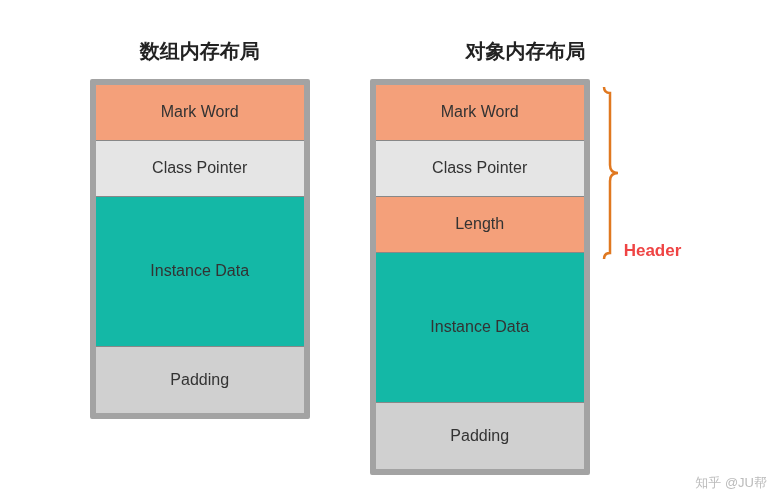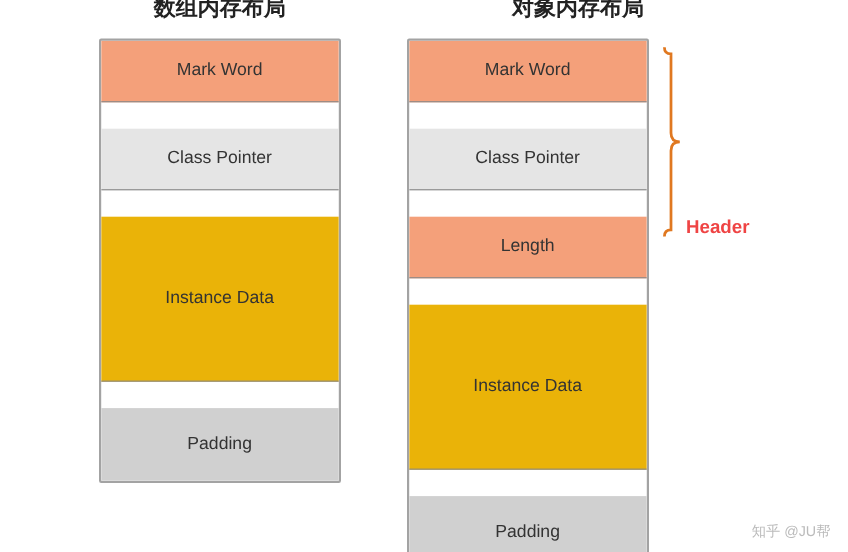--- a/index.html
+++ b/index.html
@@ -35,24 +35,23 @@
       font-size: 20px;
       font-weight: bold;
       margin-bottom: 14px;
       color: #222;
     }
 
     .memory-box {
       display: flex;
       flex-direction: column;
       width: 220px;
-      border: 2px solid #a3a3a3;
+      border: 6px solid #a3a3a3;
       border-radius: 2px;
       overflow: hidden;
-      gap: 24px;
     }
 
     .cell {
       display: flex;
       align-items: center;
       justify-content: center;
       font-size: 16px;
       color: #333;
       border-bottom: 1.5px solid #888;
       text-align: center;
@@ -72,21 +71,21 @@
       height: 56px;
       text-align: center;
     }
 
     .cell-length {
       background: #f4a07a;
       height: 56px;
     }
 
     .cell-instance-data {
-      background: #eab308;
+      background: #14b8a6;
       height: 150px;
     }
 
     .cell-padding {
       background: #d0d0d0;
       height: 66px;
     }
 
     
     .right-section {
@@ -113,21 +112,21 @@
       font-weight: bold;
       color: #ef4444;
       margin-top: 4px;
       margin-left: 4px;
       white-space: nowrap;
     }
 
     .watermark {
       position: fixed;
       bottom: 10px;
-      right: 16px;
+      right: 4px;
       font-size: 13px;
       color: #bbb;
       margin-top: 24px;
     }
   </style>
 </head>
 <body>
 
 <div class="main-container">
 

